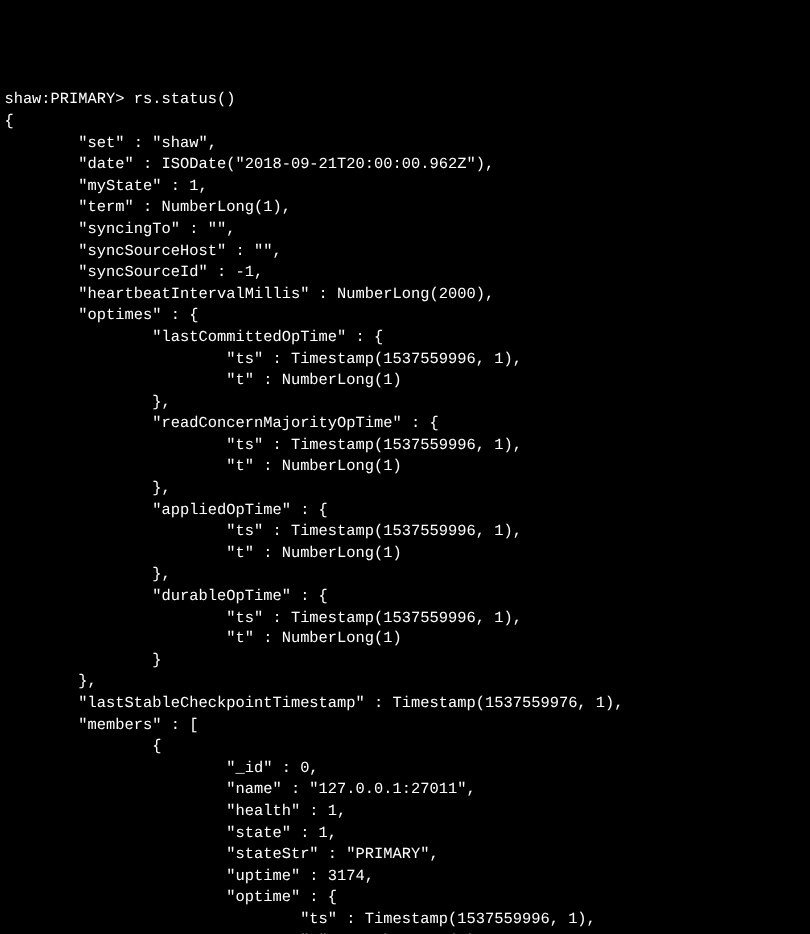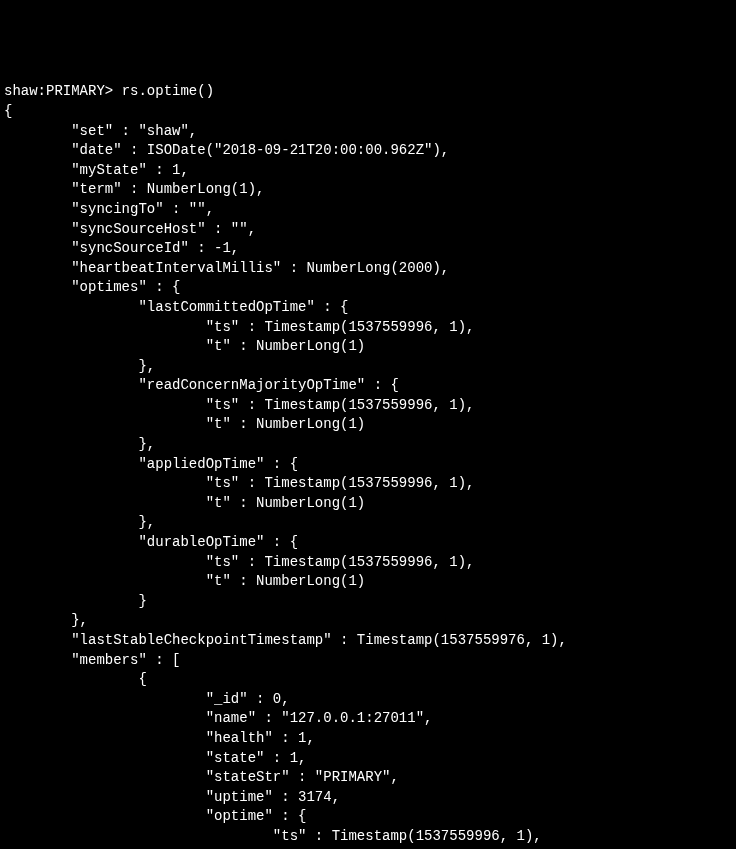--- a/index.html
+++ b/index.html
@@ -16,21 +16,21 @@
     }
     .terminal {
       white-space: pre;
     }
   </style>
 </head>
 <body>
 
 
 
-<div class="terminal"><span>shaw:PRIMARY&gt; </span><span>rs.optime()</span>
+<div class="terminal"><span>shaw:PRIMARY&gt; </span><span>rs.status()</span>
 <span>{</span>
 <span>        "set" : "shaw",</span>
 <span>        "date" : ISODate("2018-09-21T20:00:00.962Z"),</span>
 <span>        "myState" : 1,</span>
 <span>        "term" : NumberLong(1),</span>
 <span>        "syncingTo" : "",</span>
 <span>        "syncSourceHost" : "",</span>
 <span>        "syncSourceId" : -1,</span>
 <span>        "heartbeatIntervalMillis" : NumberLong(2000),</span>
 <span>        "optimes" : {</span>

